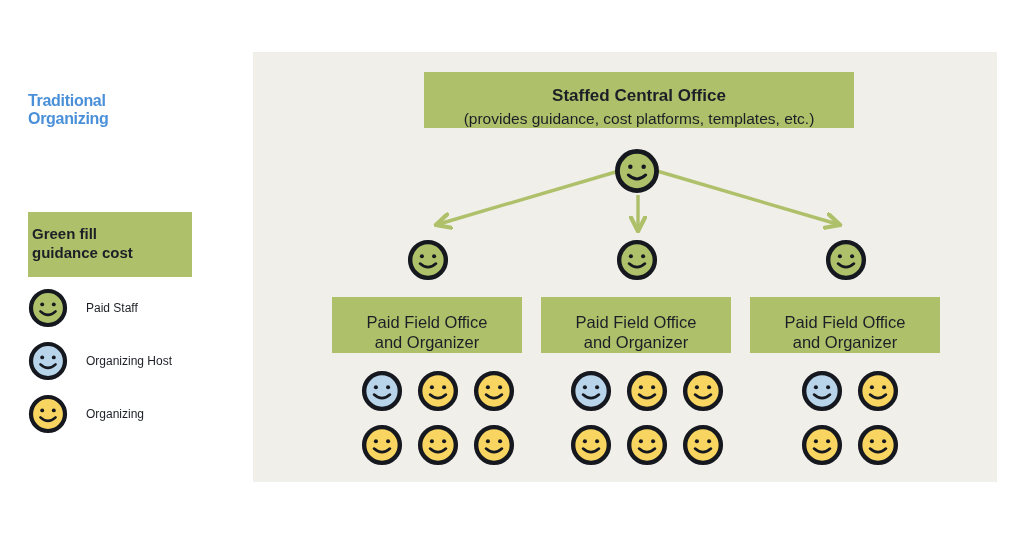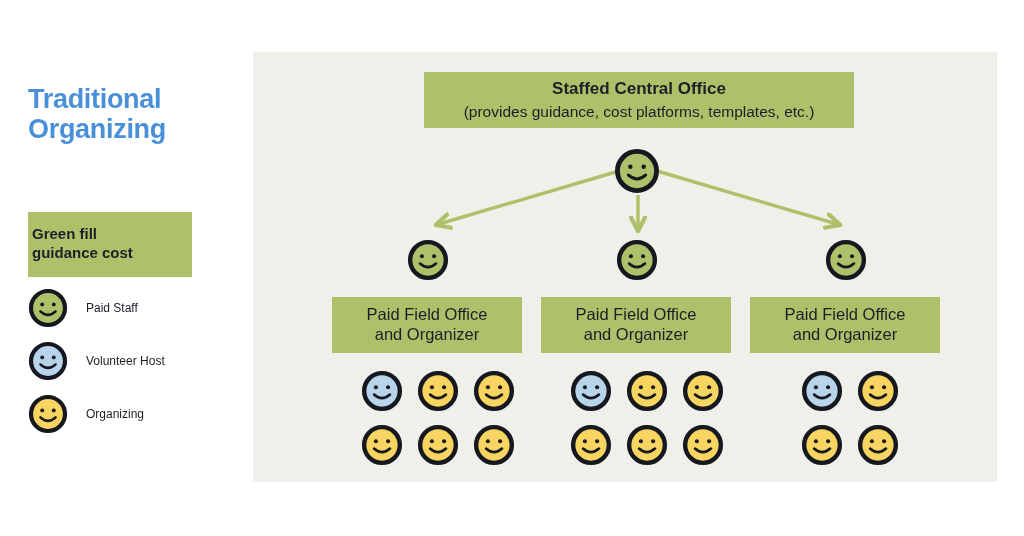--- a/index.html
+++ b/index.html
@@ -18,23 +18,23 @@
   
   #left-panel {
     position: absolute;
     left: 0; top: 0;
     width: 253px; height: 536px;
   }
 
   #page-title {
     position: absolute;
     left: 28px;
-    top: 84px;
+    top: 92px;
     width: 200px;
-    font-size: 27px;
+    font-size: 16px;
     font-weight: bold;
     line-height: 1.12;
     letter-spacing: -0.3px;
     color: #4a90d9;
   }
   #page-title .line { display: block; }
 
   #cost-note {
     position: absolute;
     left: 28px;
@@ -77,21 +77,21 @@
   }
 
   .green-box {
     position: absolute;
     box-sizing: border-box;
     background: #aec06a;
     color: #1c1f26;
     display: flex;
     flex-direction: column;
     align-items: center;
-    justify-content: center;
+    justify-content: flex-end;
     text-align: center;
   }
 
   #central-office-box {
     left: 171px;
     top: 20px;
     width: 430px;
     height: 56px;
   }
   #central-office-box .title {
@@ -196,21 +196,21 @@
 
   <div class="legend-row" id="legend-row-1">
     <span>
       <svg class="smiley" width="40" height="40" viewBox="0 0 40 40" aria-hidden="true">
         <circle cx="20" cy="20" r="17" fill="#b8d4ea" stroke="#16181f" stroke-width="4.2"></circle>
         <circle cx="14.2" cy="16.4" r="1.95" fill="#16181f"></circle>
         <circle cx="25.8" cy="16.4" r="1.95" fill="#16181f"></circle>
         <path d="M12.4 23.4 Q20 30.4 27.6 23.4" fill="none" stroke="#16181f" stroke-width="2.5" stroke-linecap="round"></path>
       </svg>
     </span>
-    <span class="legend-label">Volunteer Host</span>
+    <span class="legend-label">Organizing Host</span>
   </div>
 
   <div class="legend-row" id="legend-row-2">
     <span>
       <svg class="smiley" width="40" height="40" viewBox="0 0 40 40" aria-hidden="true">
         <circle cx="20" cy="20" r="17" fill="#f7d560" stroke="#16181f" stroke-width="4.2"></circle>
         <circle cx="14.2" cy="16.4" r="1.95" fill="#16181f"></circle>
         <circle cx="25.8" cy="16.4" r="1.95" fill="#16181f"></circle>
         <path d="M12.4 23.4 Q20 30.4 27.6 23.4" fill="none" stroke="#16181f" stroke-width="2.5" stroke-linecap="round"></path>
       </svg>

